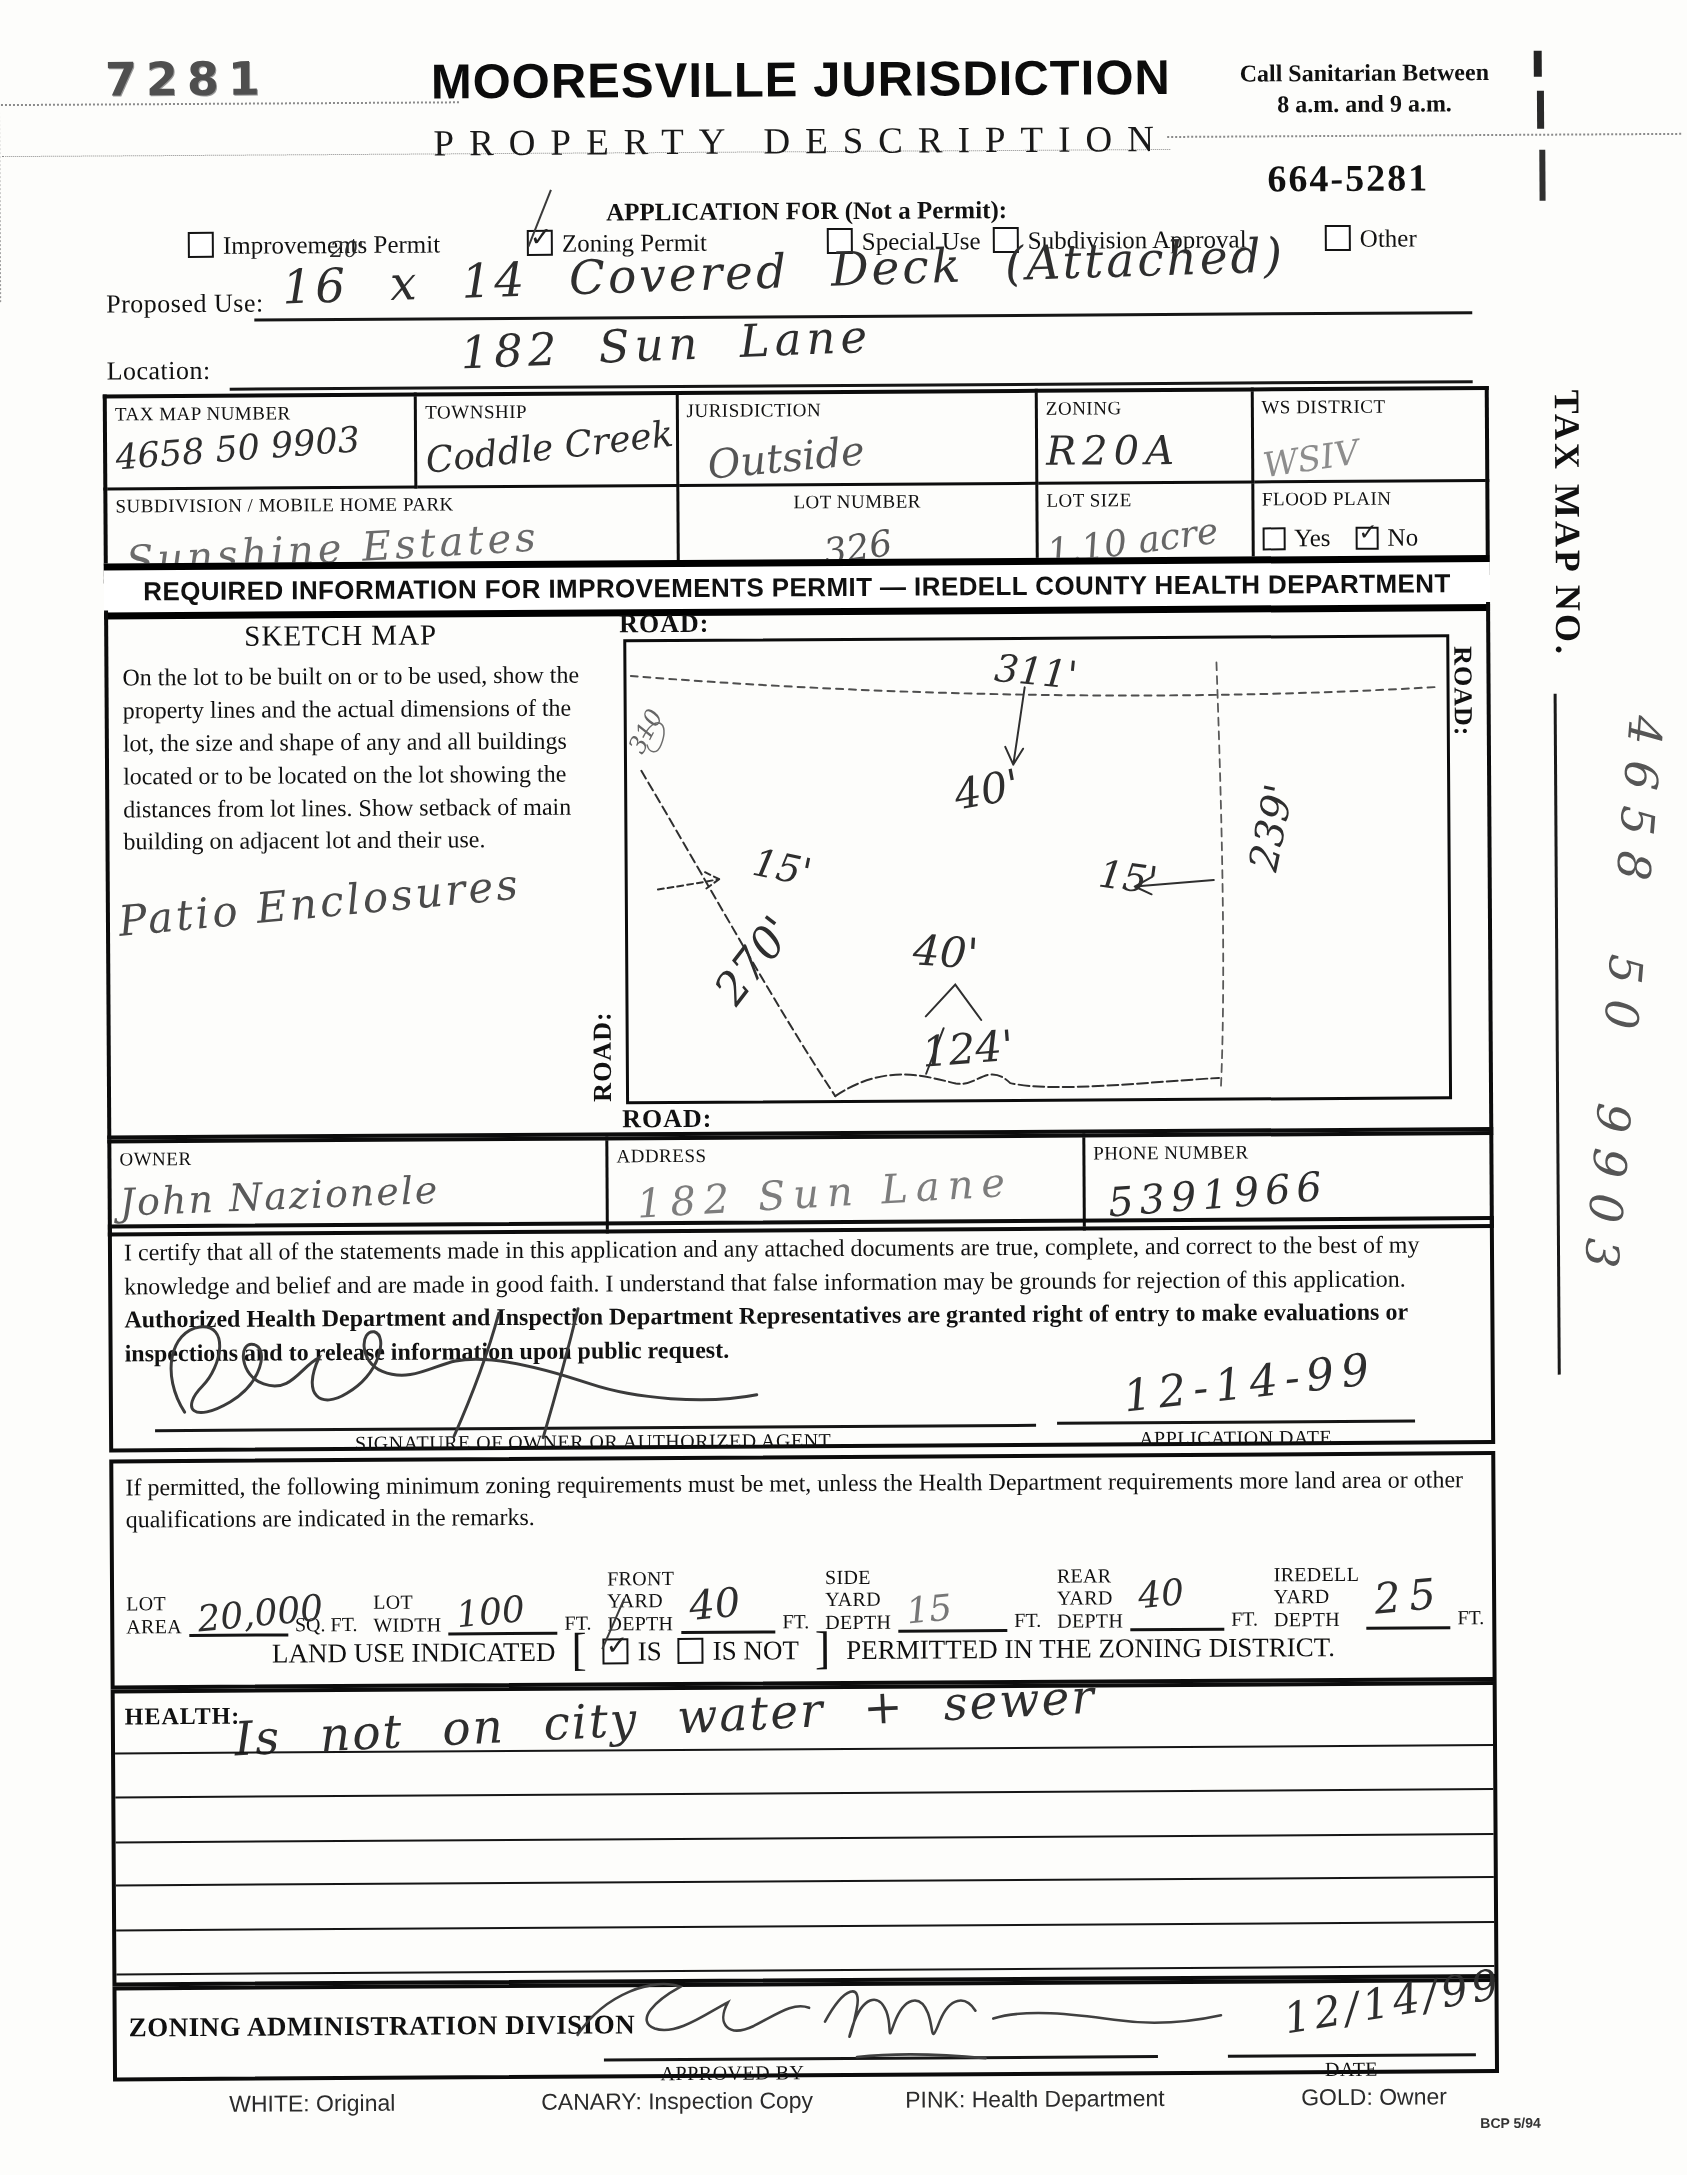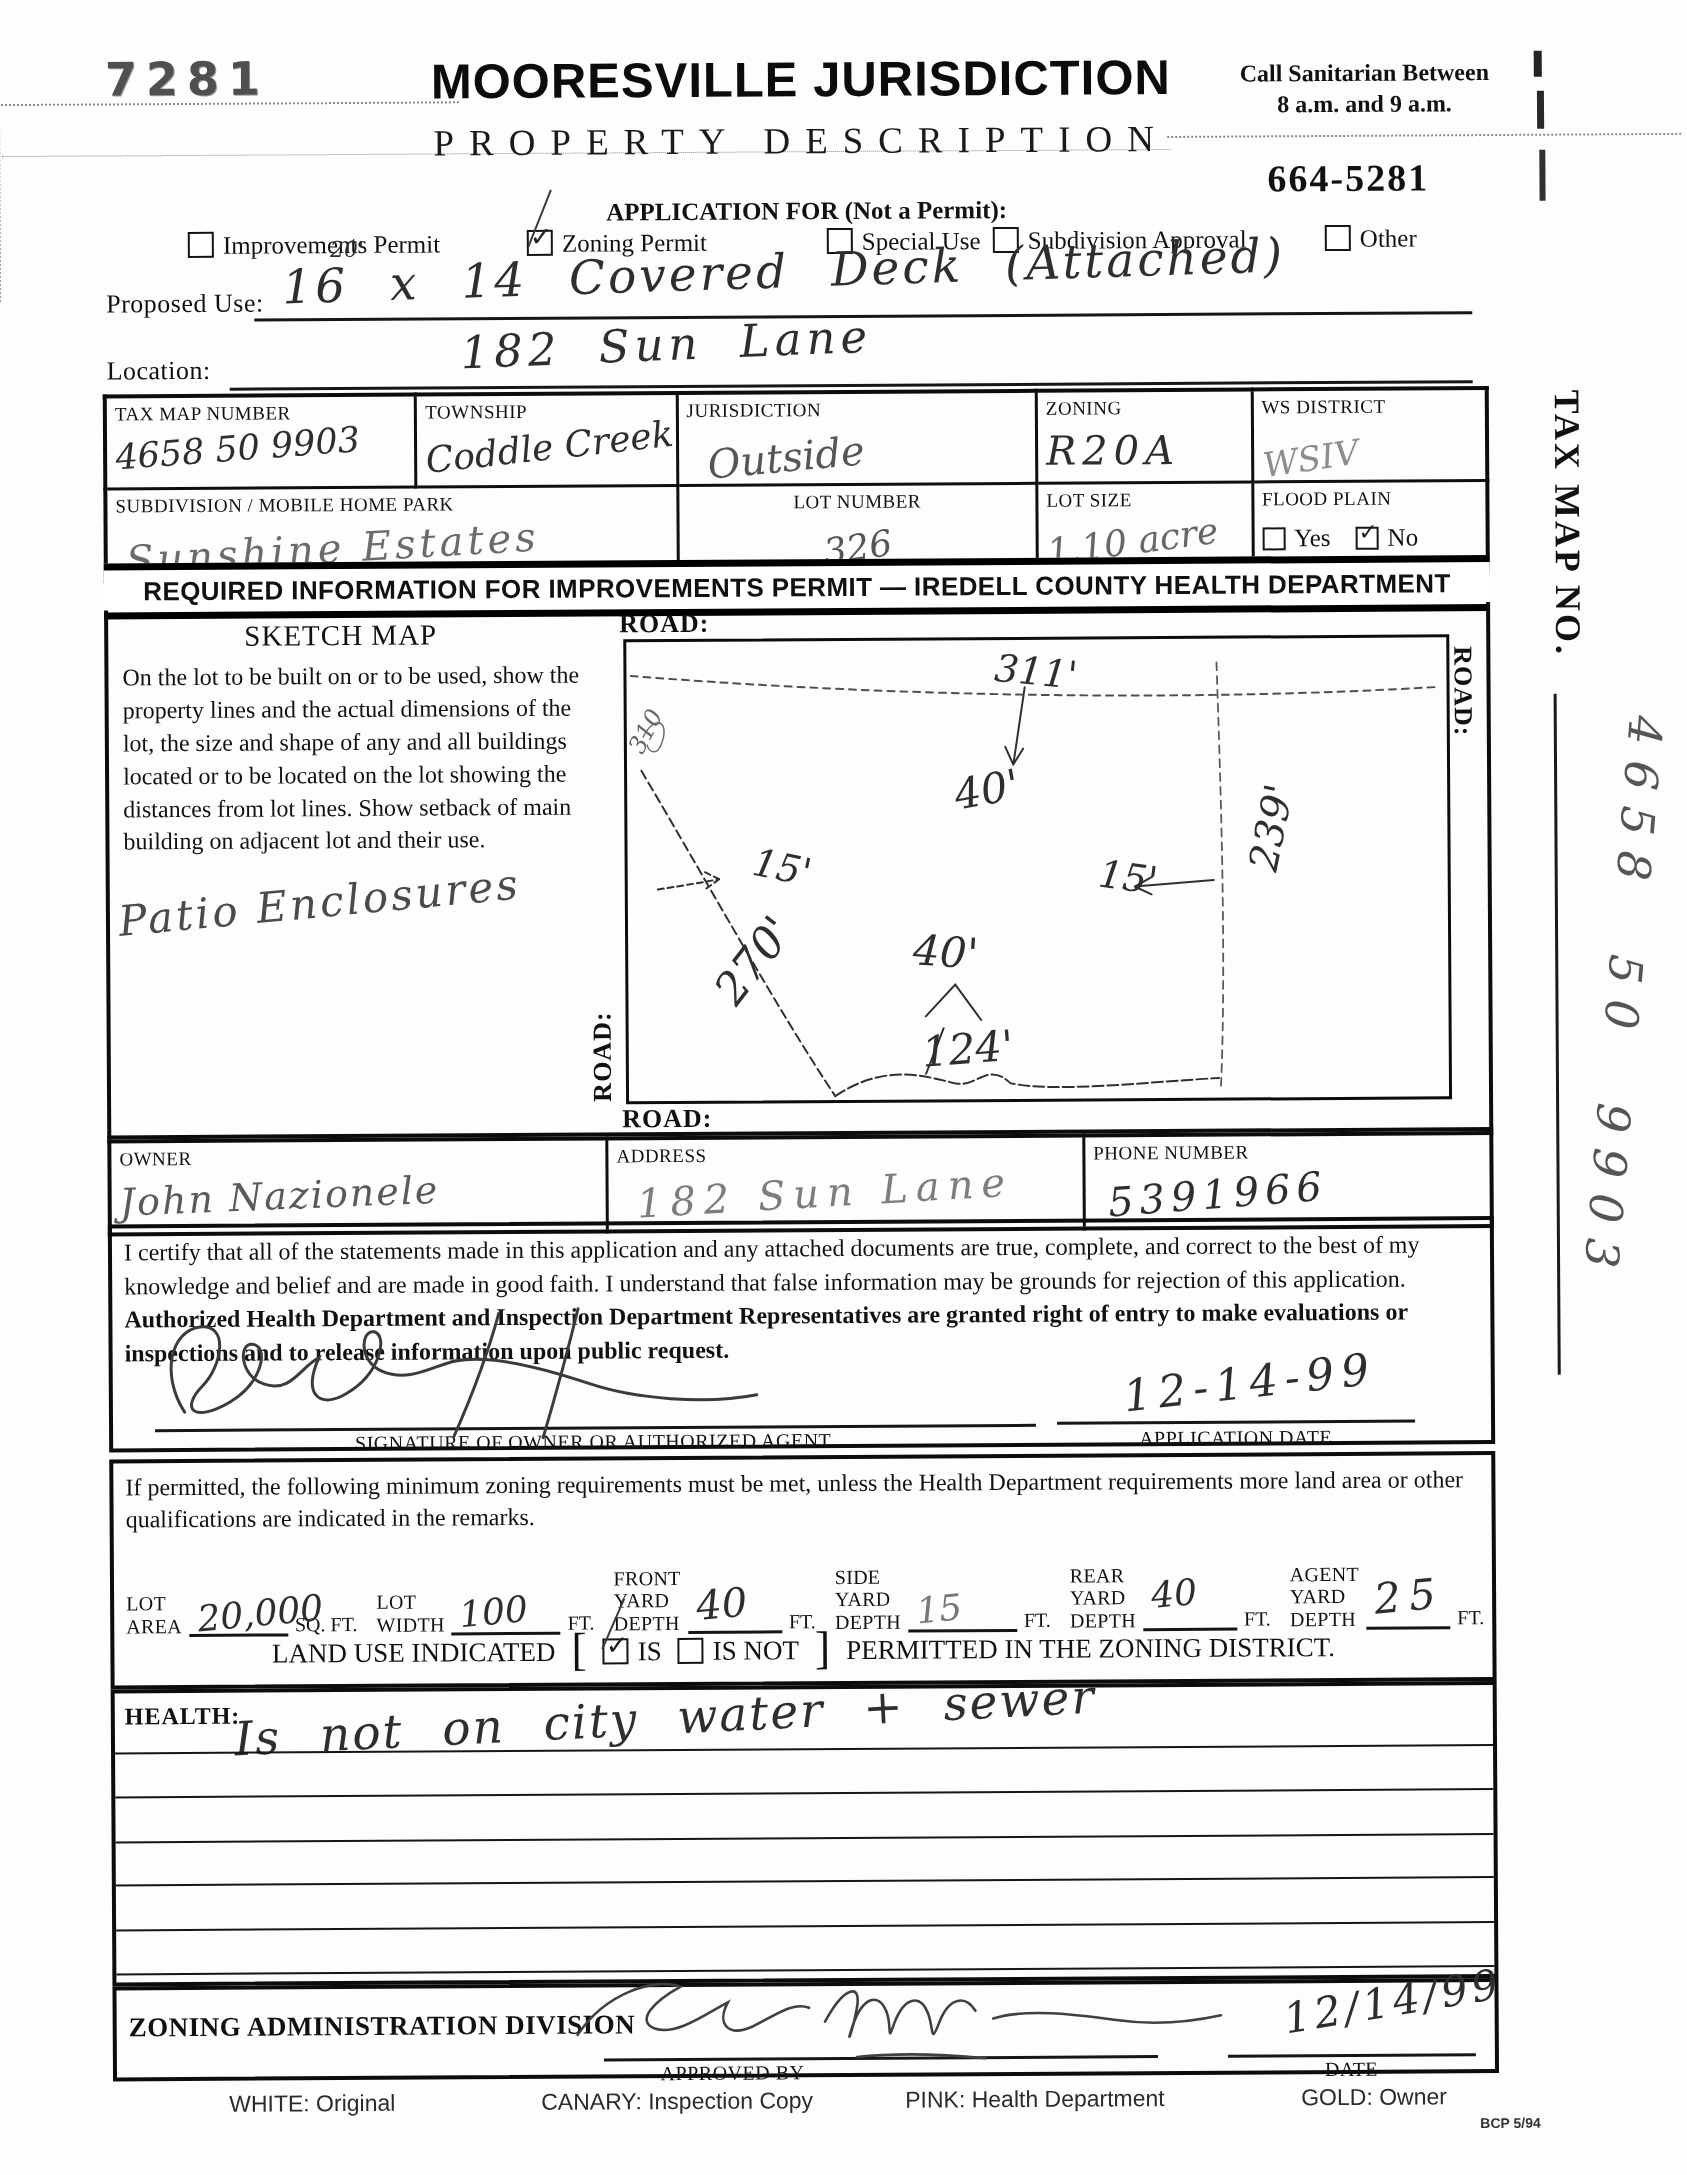--- a/index.html
+++ b/index.html
@@ -291,21 +291,21 @@
       <div class="zfield">
         <span class="zlabel">REAR
 YARD
 DEPTH</span>
         <span class="zline" style="width:94px;">
               <span class="zval hw" style="bottom:14px;">40</span>
             </span>
         <span class="zunit">FT.</span>
       </div>
       <div class="zfield">
-        <span class="zlabel">AGENT
+        <span class="zlabel">IREDELL
 YARD
 DEPTH</span>
         <span class="zline" style="width:84px;">
               <span class="zval hw" style="bottom:6px;font-size:42px;letter-spacing:8px;">25</span>
             </span>
         <span class="zunit">FT.</span>
       </div>
     </div>
     <div id="landuse" class="abs" style="left:0;right:0;bottom:12px;">
       <span>LAND USE INDICATED</span>

